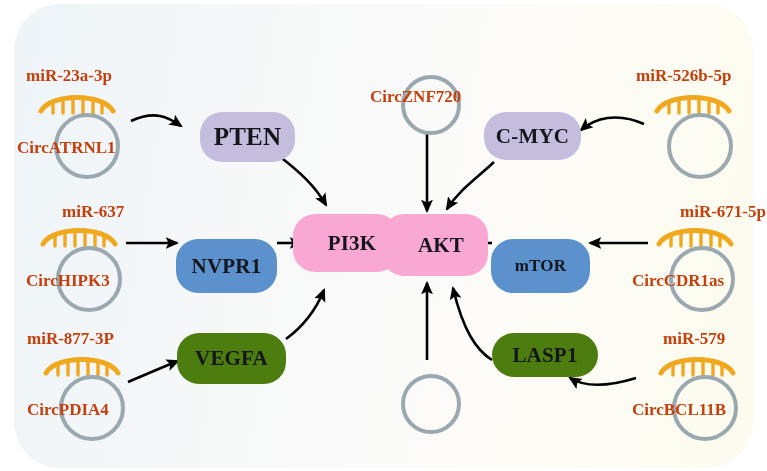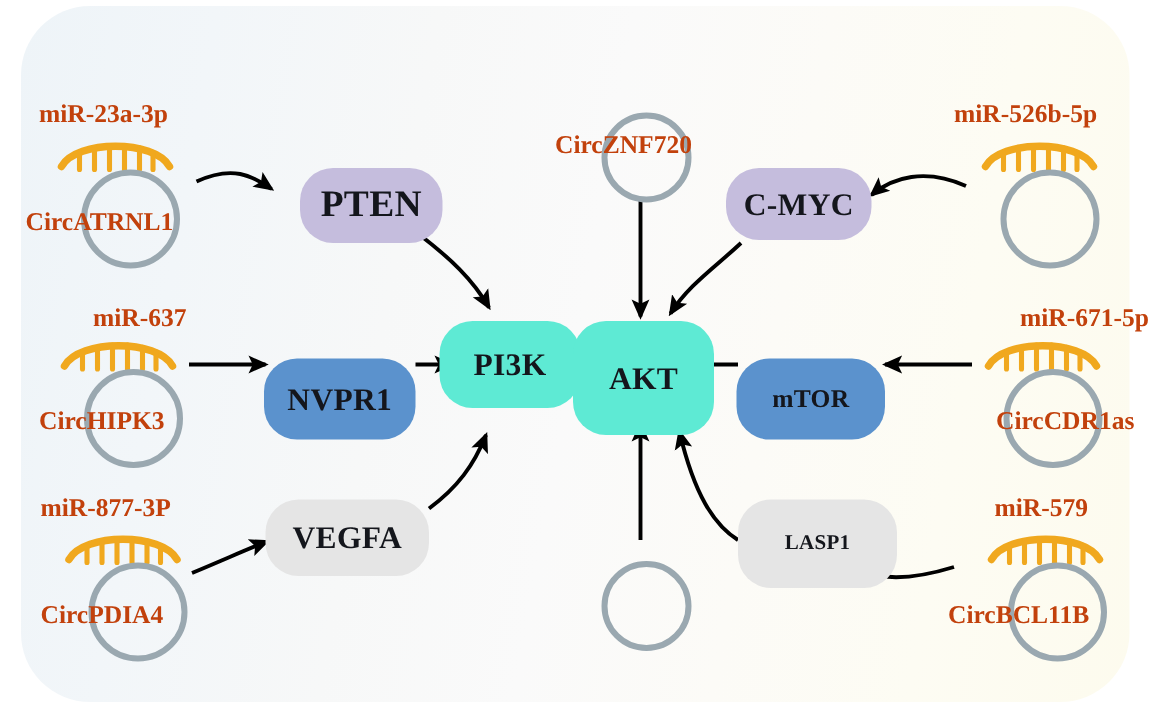--- a/index.html
+++ b/index.html
@@ -45,22 +45,22 @@
     align-items: center;
     justify-content: center;
     border-radius: 22px;
     font-weight: bold;
     color: #14161c;
     letter-spacing: 0.2px;
     white-space: nowrap;
   }
   .node-purple { background: #c5bddd; }
   .node-blue   { background: #5b92cd; margin-top: 23px; }
-  .node-green  { background: #5eead4; }
-  .node-yellow { background: #e5e5e5; }
+  .node-green  { background: #f9a8d4; padding-left: 12px; }
+  .node-yellow { background: #4d7c0f; }
 
   
   .text-label {
     position: absolute;
     font-weight: bold;
     color: #c2410c;
     white-space: nowrap;
     line-height: 1;
   }
   .mir-label { font-size: 17px; }
@@ -210,21 +210,21 @@
   <div class="text-label mir-label" style="left:26px;  top:67px;">miR-23a-3p</div>
   <div class="text-label mir-label" style="left:42px;  top:203px;margin-left:20px;">miR-637</div>
   <div class="text-label mir-label" style="left:27px;  top:330px;">miR-877-3P</div>
   <div class="text-label mir-label" style="left:636px; top:67px;">miR-526b-5p</div>
   <div class="text-label mir-label" style="left:643px; top:203px;margin-left:37px;">miR-671-5p</div>
   <div class="text-label mir-label" style="left:663px; top:330px;">miR-579</div>
 
   <div class="text-label circ-label" style="left:17px;  top:139px;">CircATRNL1</div>
   <div class="text-label circ-label" style="left:26px;  top:272px;">CircHIPK3</div>
   <div class="text-label circ-label" style="left:27px;  top:401px;">CircPDIA4</div>
-  <div class="text-label circ-label" style="left:664px; top:272px;">CircCDR1as</div>
+  <div class="text-label circ-label" style="left:632px; top:272px;">CircCDR1as</div>
   <div class="text-label circ-label" style="left:632px; top:401px;">CircBCL11B</div>
   <div class="text-label circ-label" style="left:370px; top:88px;">CircZNF720</div>
 
   <div class="node node-purple" style="left:200px; top:112px; width:95px; height:50px; font-size:25px;">
     <span>PTEN</span>
   </div>
 
   <div class="node node-purple" style="left:484px; top:112px; width:97px; height:48px; font-size:21px;">
     <span>C-MYC</span>
   </div>
@@ -234,25 +234,25 @@
   </div>
 
   <div class="node node-blue" style="left:491px; top:216px; width:99px; height:54px; font-size:17px;">
     <span>mTOR</span>
   </div>
 
   <div class="node node-green" style="left:293px; top:214px; width:94px; height:58px; font-size:21px;">
     <span>PI3K</span>
   </div>
 
-  <div class="node node-green" style="left:382px; top:214px; width:94px; height:76px; font-size:21px;text-align:center;">
+  <div class="node node-green" style="left:382px; top:214px; width:94px; height:62px; font-size:21px;text-align:center;">
     <span>AKT</span>
   </div>
 
   <div class="node node-yellow" style="left:177px; top:333px; width:109px; height:51px; font-size:21px;">
     <span>VEGFA</span>
   </div>
 
-  <div class="node node-yellow" style="left:492px; top:333px; width:106px; height:59px; font-size:14px;">
+  <div class="node node-yellow" style="left:492px; top:333px; width:106px; height:44px; font-size:21px;">
     <span>LASP1</span>
   </div>
 
 </div>
 
 </body></html>

